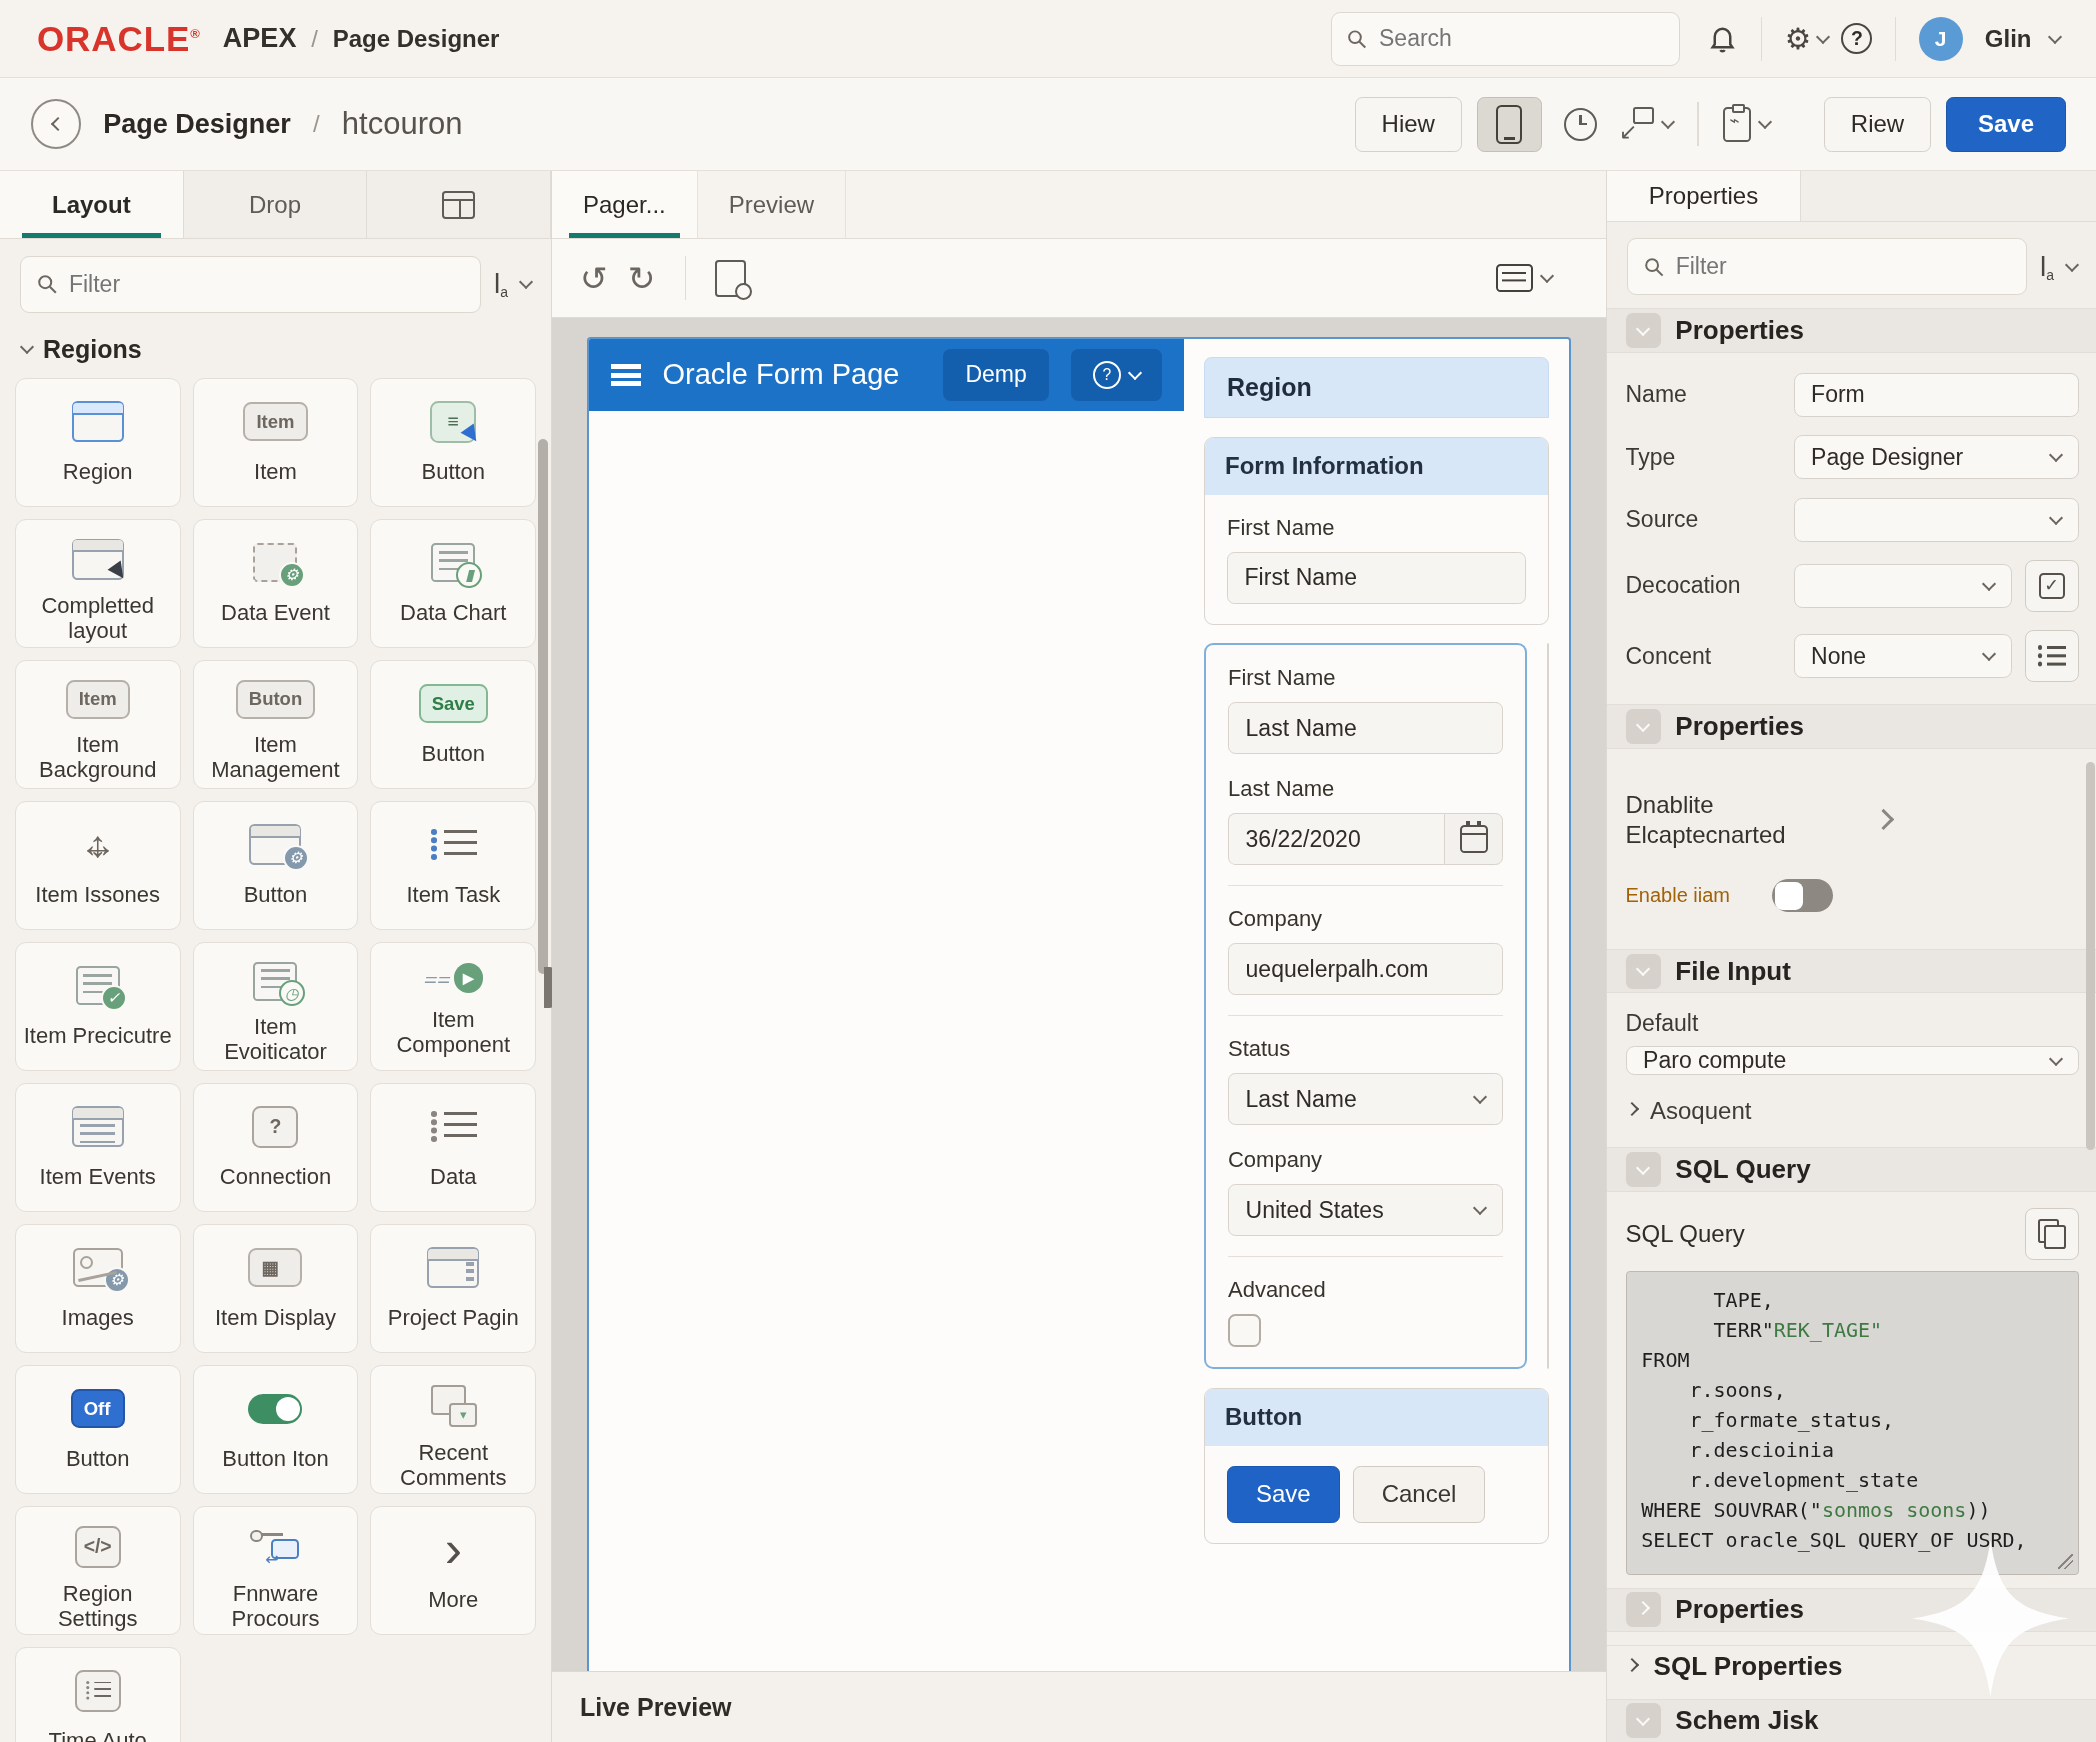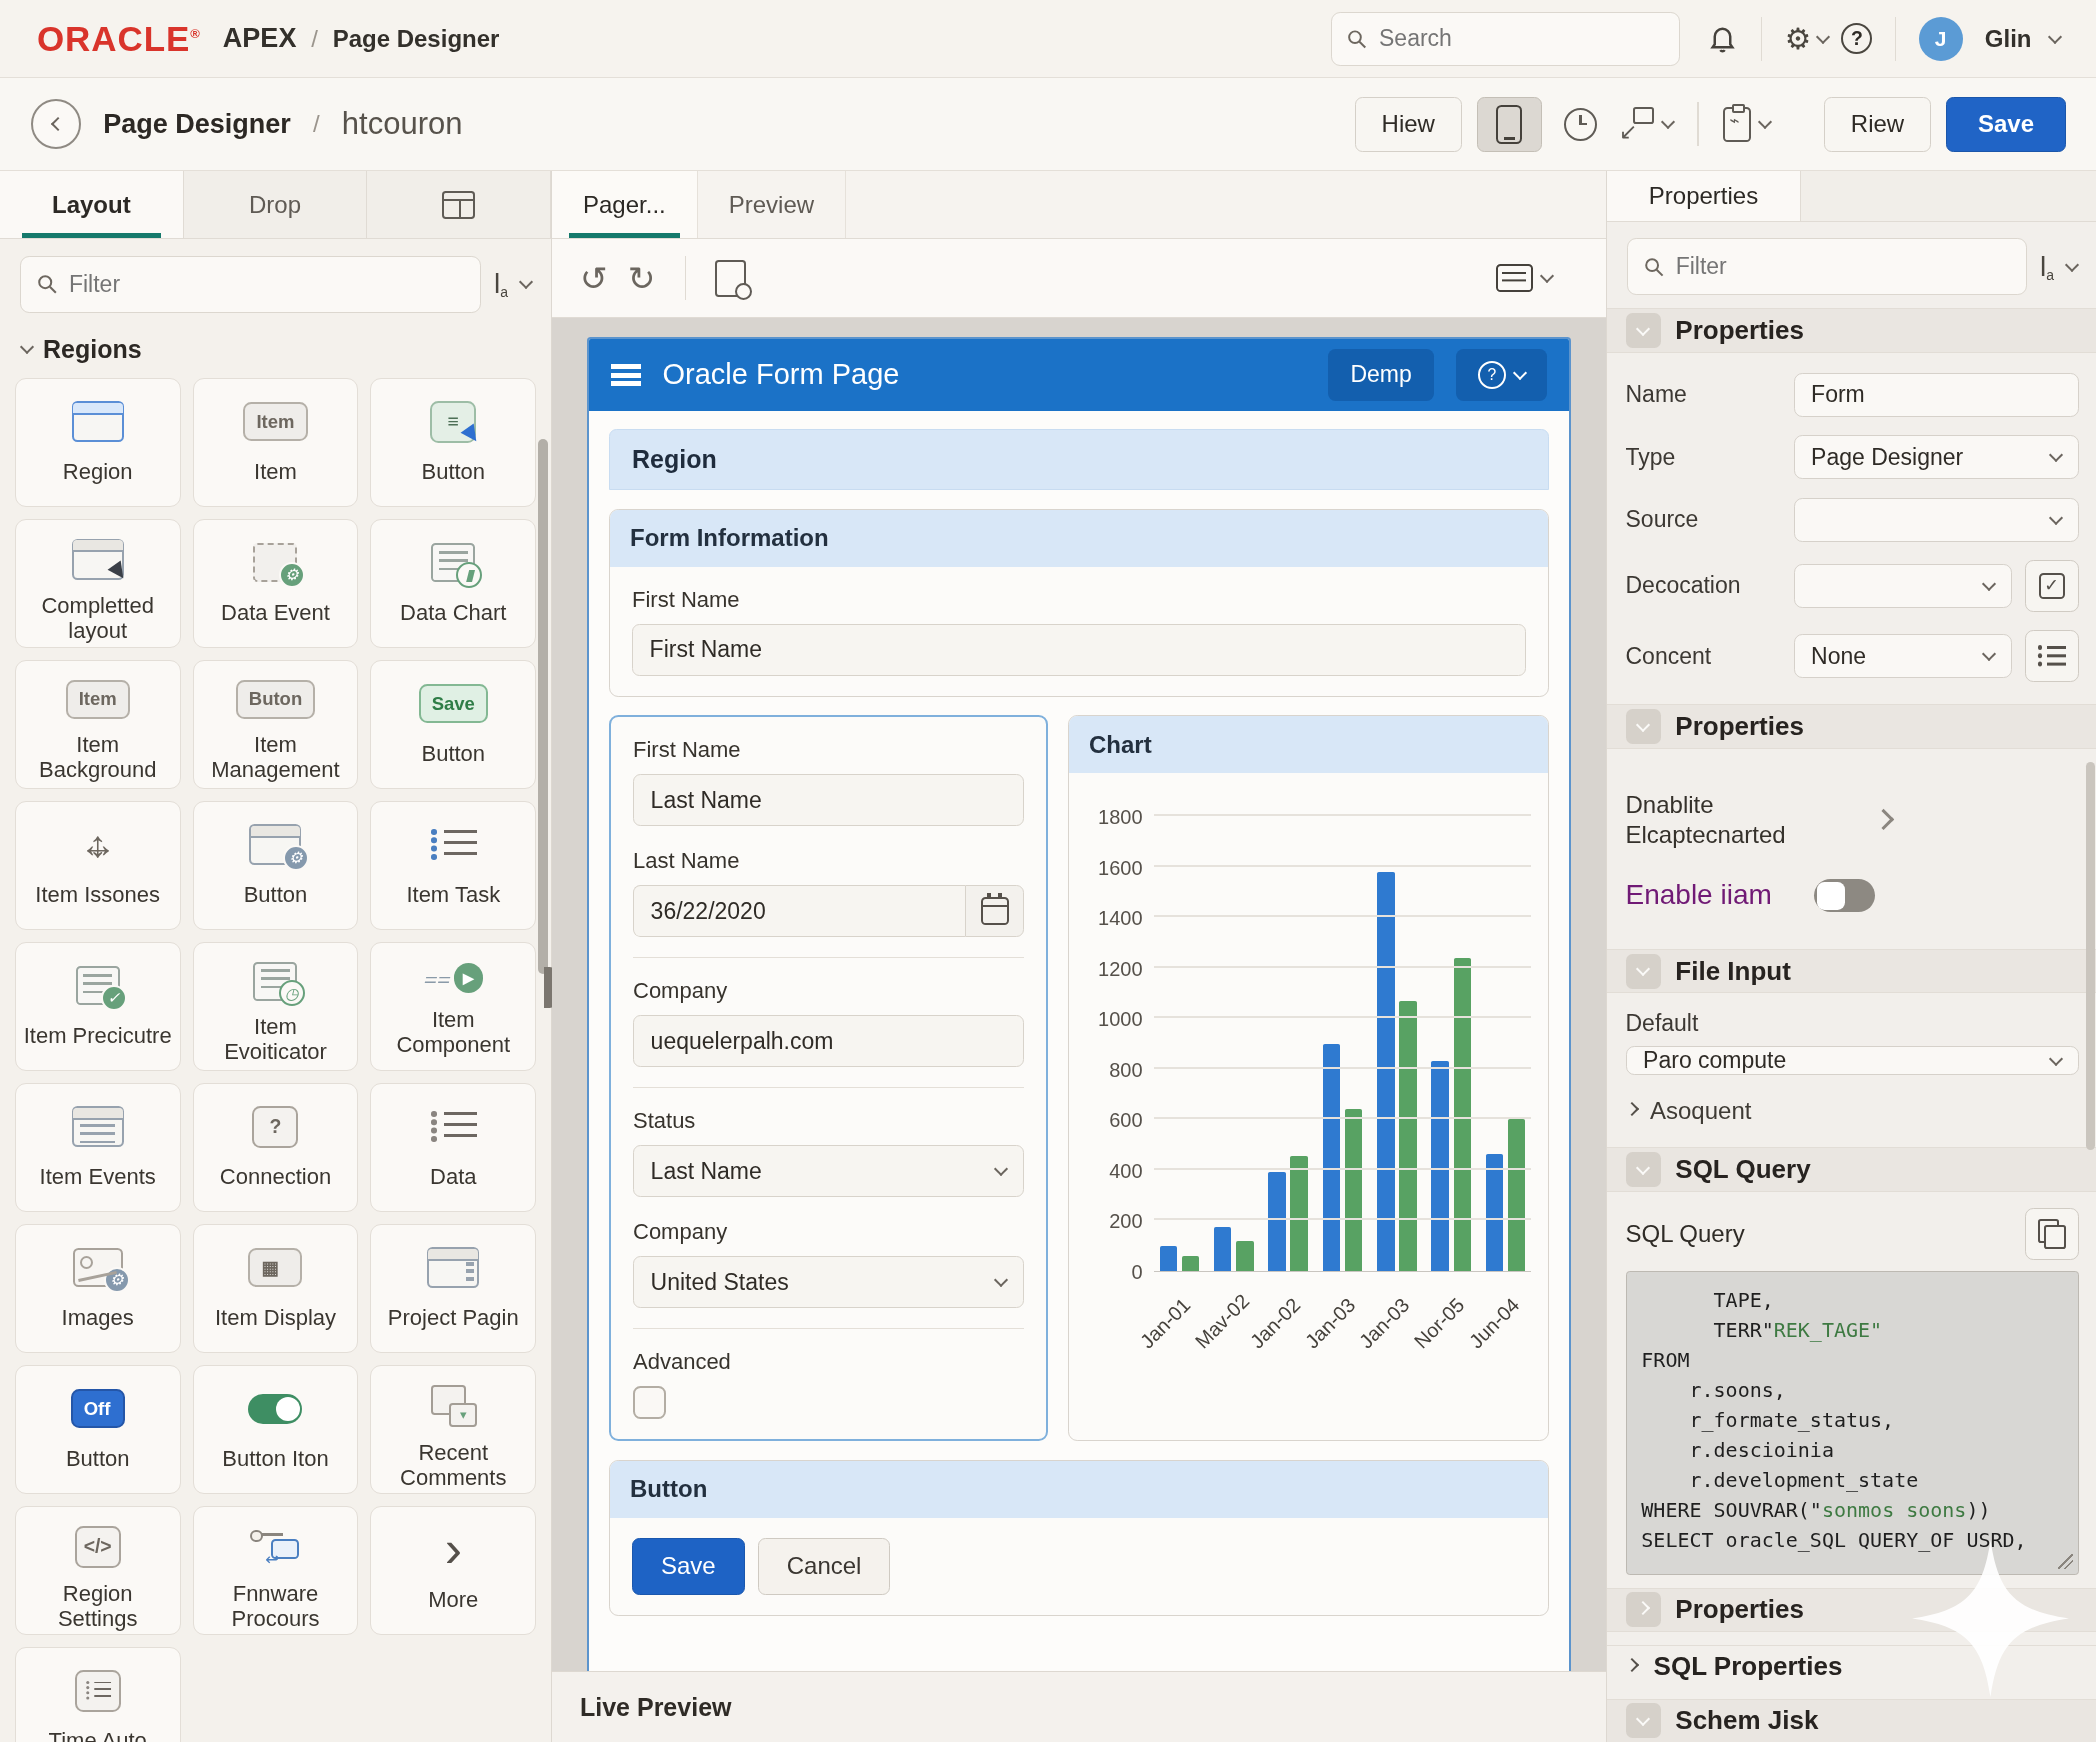--- a/index.html
+++ b/index.html
@@ -161,21 +161,21 @@
     background:#fbf9f6; border-bottom:1.8px solid #e0dbd4; }
   .undoredo { font-size:33px; color:#6b665f; }
   .pfind { width:31px; height:37px; border:2.3px solid #5f5b55; border-radius:3.7px; position:relative; }
   .pfind::after { content:""; position:absolute; right:-7.4px; bottom:-5.5px; width:13px; height:13px;
     border:2.3px solid #5f5b55; border-radius:50%; background:#fbf9f6; }
   .panelic { width:37px; height:28px; border:2.3px solid #45413b; border-radius:4.6px; position:relative; }
   .panelic::before { content:""; position:absolute; left:4.6px; right:4.6px; top:5.5px; height:2.8px; background:#45413b;
     box-shadow:0 7.4px 0 #45413b; }
   #canvas { flex:1; background:#d8d4cf; padding:18.5px 24px 0; overflow:hidden; position:relative; }
   #formcard { width:984px; height:1340px; margin:0 auto; background:#fdfcfa;
-    border:2.8px solid #5c94cd; border-radius:3.7px; overflow:hidden; display:flex; flex-direction:column; }
+    border:2.8px solid #5c94cd; border-radius:3.7px; overflow:hidden; display:flex; flex-direction:row; }
   #fhead { height:72px; background:#1b72c7; display:flex; align-items:center; padding:0 22px; gap:22px; }
   .hamb { width:29.5px; height:22px; background:linear-gradient(#fff 0 4.6px,transparent 4.6px 9.2px,#fff 9.2px 14px,transparent 14px 17.5px,#fff 17.5px 22px); }
   #ftitle { color:#fff; font-size:29px; }
   .fhbtn { height:52px; background:#135fae; border-radius:7.4px; color:#fff; font-size:23px;
     display:flex; align-items:center; padding:0 22px; gap:9.2px; }
   .fhbtn .qrw { width:28px; height:28px; border:2.3px solid #fff; border-radius:50%;
     display:flex; align-items:center; justify-content:center; font-size:15.7px; }
   #fbody { flex:1; padding:18.5px 20px; display:flex; flex-direction:column; gap:18.5px; overflow:hidden; }
   .regionbar { height:61px; background:#d8e7f7; border:0.9px solid #c8dcf1; border-radius:7.4px 7.4px 0 0;
     display:flex; align-items:center; padding:0 22px; font-size:25px; font-weight:600; color:#1f2c3d; }
@@ -247,21 +247,21 @@
   .mlistic { width:28px; height:24px; position:relative; }
   .mlistic::before { content:""; position:absolute; left:9.2px; right:0; top:1.8px; height:2.8px; background:#55504a;
     box-shadow:0 8.3px 0 #55504a, 0 16.6px 0 #55504a; }
   .mlistic::after { content:""; position:absolute; left:0; top:0.9px; width:4.6px; height:4.6px; border-radius:50%;
     background:#55504a; box-shadow:0 8.3px 0 #55504a, 0 16.6px 0 #55504a; }
   .dnrow { display:flex; align-items:center; padding:41px 18.5px 9.2px; gap:28px; }
   .dnrow .dlab { font-size:24px; color:#35312b; width:222px; line-height:1.25; }
   .dnrow .bigc { width:14.8px; height:14.8px; border-right:3.2px solid #8b867f; border-bottom:3.2px solid #8b867f;
     transform:rotate(-45deg); }
   .tglrow { display:flex; align-items:center; padding:20px 18.5px 24px; gap:42px; }
-  .tglrow .dlab { font-size:28px; color:#701a75; }
+  .tglrow .dlab { font-size:20px; color:#a16207; }
   .bigtg { width:61px; height:33px; border-radius:18.5px; background:#8d8982; position:relative; }
   .bigtg::after { content:""; position:absolute; left:2.8px; top:2.8px; width:28px; height:28px; border-radius:7.4px; background:#fff; }
   .deflbl { font-size:23px; color:#3c3833; padding:16.6px 18.5px 9.2px; }
   .defsel { margin:0 18.5px; }
   .linkrow { display:flex; align-items:center; gap:13px; padding:22px 20px 18.5px; font-size:24px; color:#3f3b35; }
   .sqlrow { display:flex; align-items:center; padding:16.6px 18.5px 11px; }
   .sqlrow .plab { font-size:24px; color:#2f2b26; flex:1; }
   .copyic { width:28px; height:29.5px; position:relative; }
   .copyic::before { content:""; position:absolute; left:0; top:0; width:17.5px; height:20px; border:2.3px solid #55504a; border-radius:2.8px; }
   .copyic::after { content:""; position:absolute; right:0; bottom:0; width:17.5px; height:20px; border:2.3px solid #55504a;

